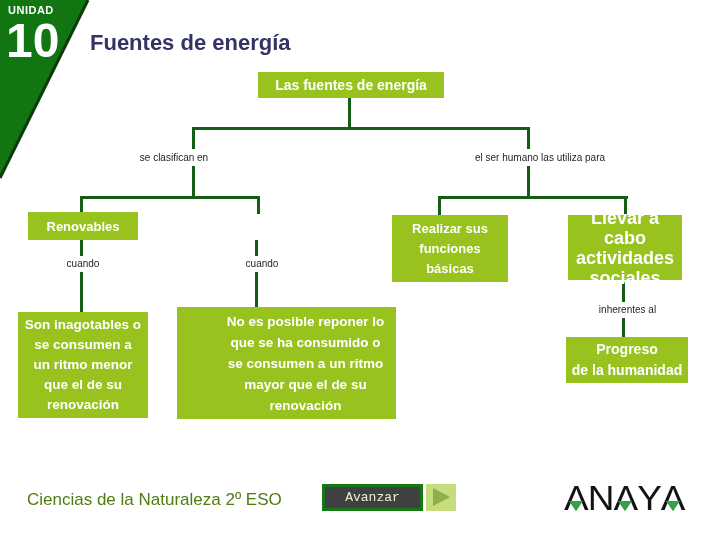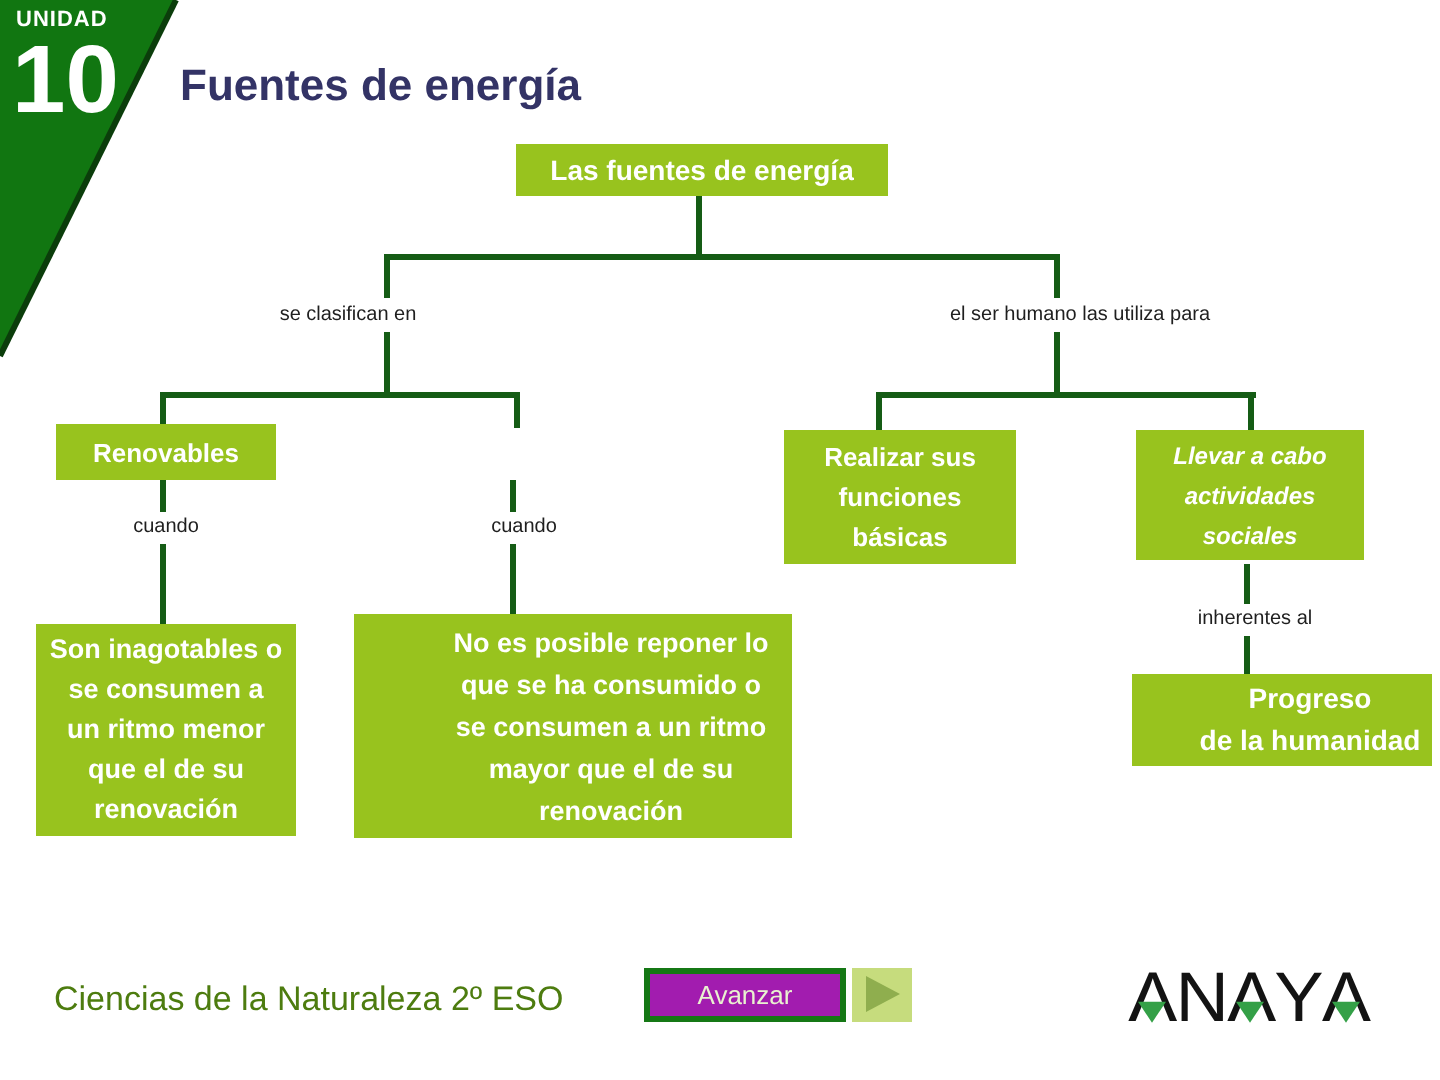--- a/index.html
+++ b/index.html
@@ -27,38 +27,38 @@
     position:absolute;background:#98c31e;color:#ffffff;font-weight:bold;
     display:flex;align-items:center;justify-content:center;text-align:center;
     white-space:pre-line;
   }
   #node-root{left:258px;top:72px;width:186px;height:26px;font-size:14px;}
   #node-renovables{left:28px;top:212px;width:110px;height:28px;font-size:13px;}
   #node-no-renovables{left:207px;top:212px;width:102px;height:28px;font-size:13px;}
   #node-renovables-desc{left:18px;top:312px;width:130px;height:106px;font-size:13.5px;line-height:20px;}
   #node-no-renovables-desc{left:177px;top:307px;width:181px;height:112px;font-size:13.5px;line-height:21px;padding-left:38px;}
   #node-realizar{left:392px;top:215px;width:116px;height:67px;font-size:13px;line-height:20px;}
-  #node-llevar{left:568px;top:215px;width:114px;height:65px;font-size:12px;line-height:20px;font-style:italic;}
-  #node-progreso{left:566px;top:337px;width:122px;height:46px;font-size:14px;line-height:21px;padding-left:28px;}
+  #node-llevar{left:568px;top:215px;width:114px;height:65px;font-size:18px;line-height:20px;}
+  #node-progreso{left:566px;top:337px;width:122px;height:46px;font-size:14px;line-height:21px;}
   
   .clabel{
     position:absolute;font-size:10px;color:#1f1f1f;text-align:center;line-height:13px;
   }
   #label-left{left:104px;top:151px;width:140px;}
   #label-right{left:440px;top:151px;width:200px;}
   #label-cuando-left{left:43px;top:257px;width:80px;}
   #label-cuando-right{left:222px;top:257px;width:80px;}
   #label-inherentes{left:565px;top:303px;width:125px;}
   
   #course-title{position:absolute;left:27px;top:490px;font-size:17px;color:#4d7c0f;}
   #advance-button{
     position:absolute;left:322px;top:484px;width:101px;height:27px;box-sizing:border-box;
-    background:#a21caf;border:3px solid #157815;color:#e9f2d0;font-size:13px;
+    background:#404040;border:3px solid #157815;color:#e9f2d0;font-size:13px;
     display:flex;align-items:center;justify-content:center;cursor:pointer;
-    font-family:Liberation Sans, sans-serif;
+    font-family:Liberation Mono, monospace;
   }
   #advance-arrow{
     position:absolute;left:426px;top:484px;width:30px;height:27px;background:#c6dc7d;
     cursor:pointer;
   }
   #advance-arrow .tri{
     position:absolute;left:7px;top:4px;width:0;height:0;
     border-top:9px solid transparent;border-bottom:9px solid transparent;
     border-left:17px solid #8fae4e;
   }

